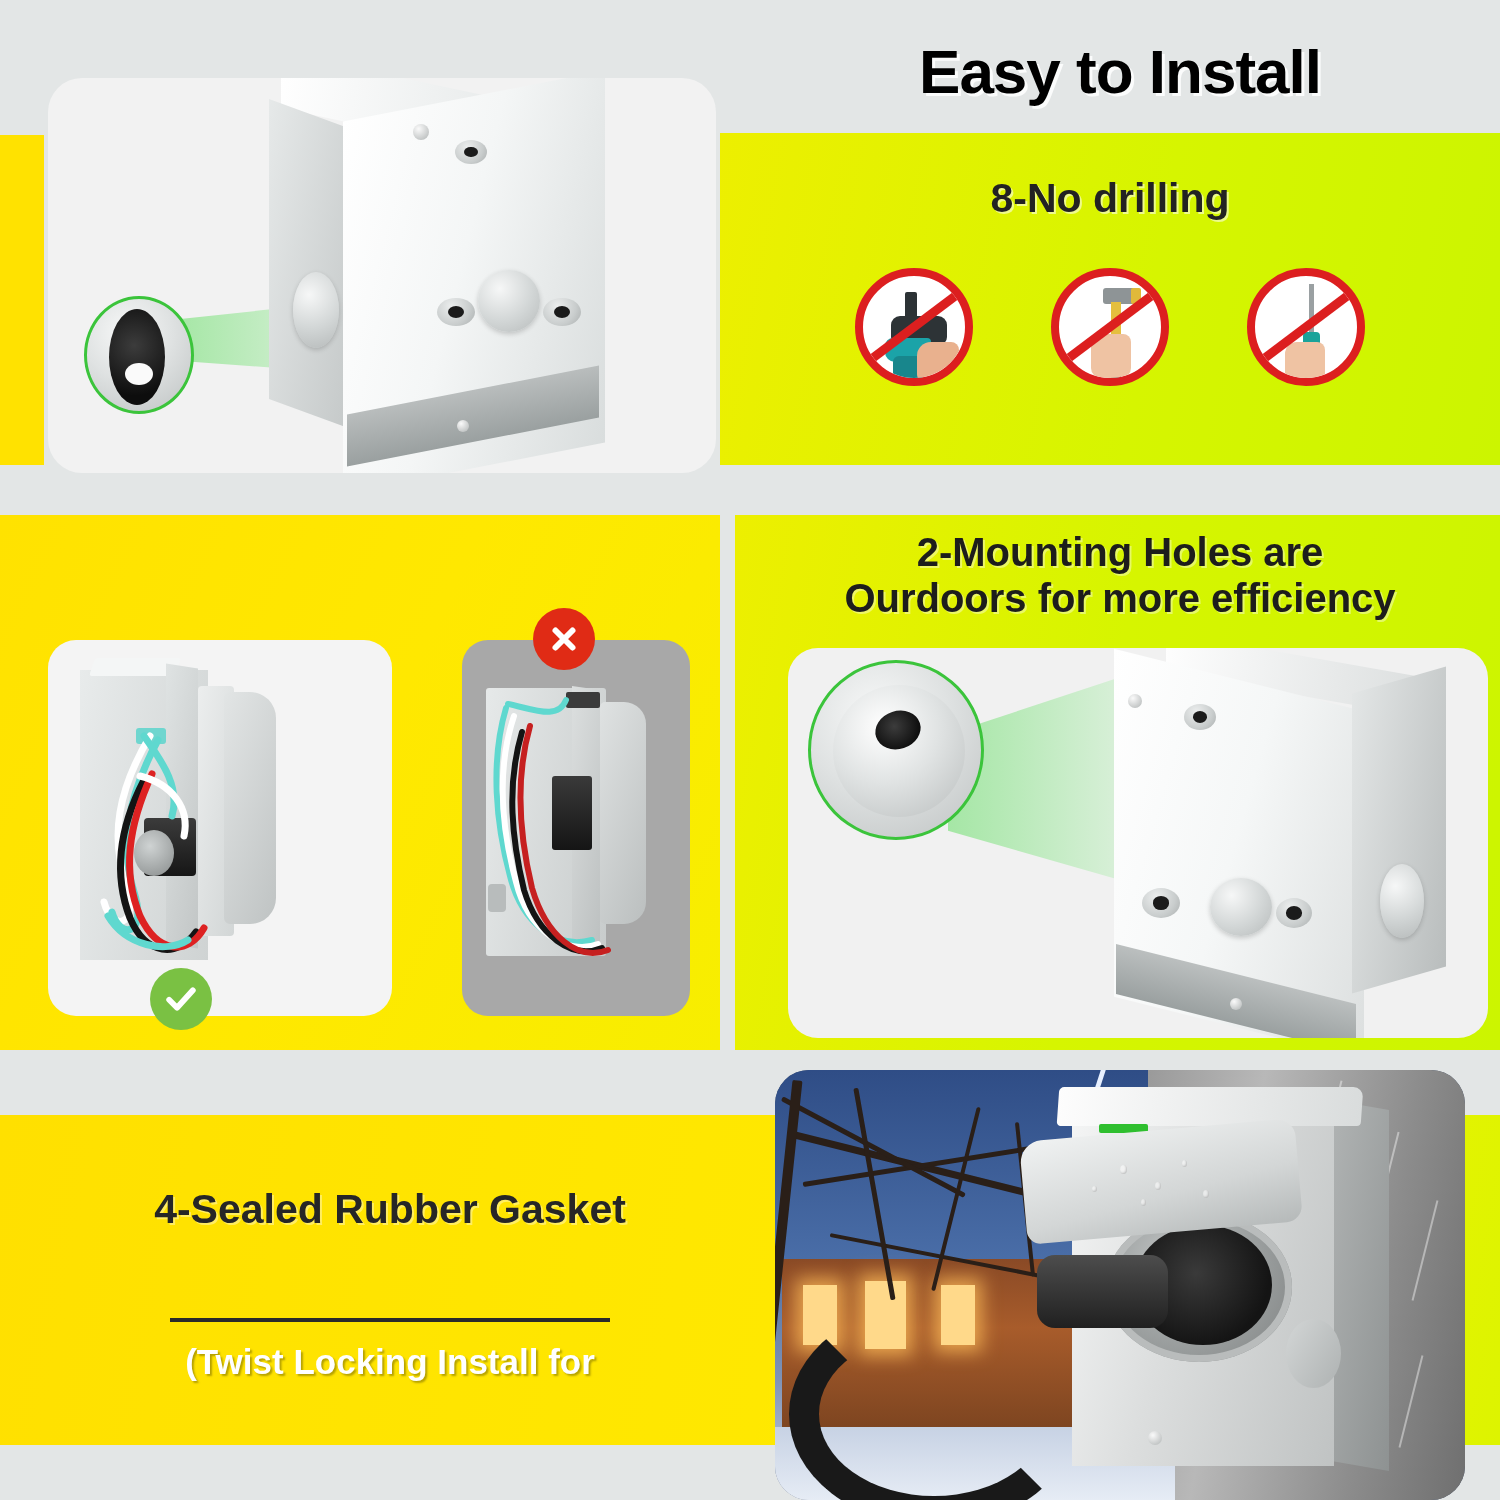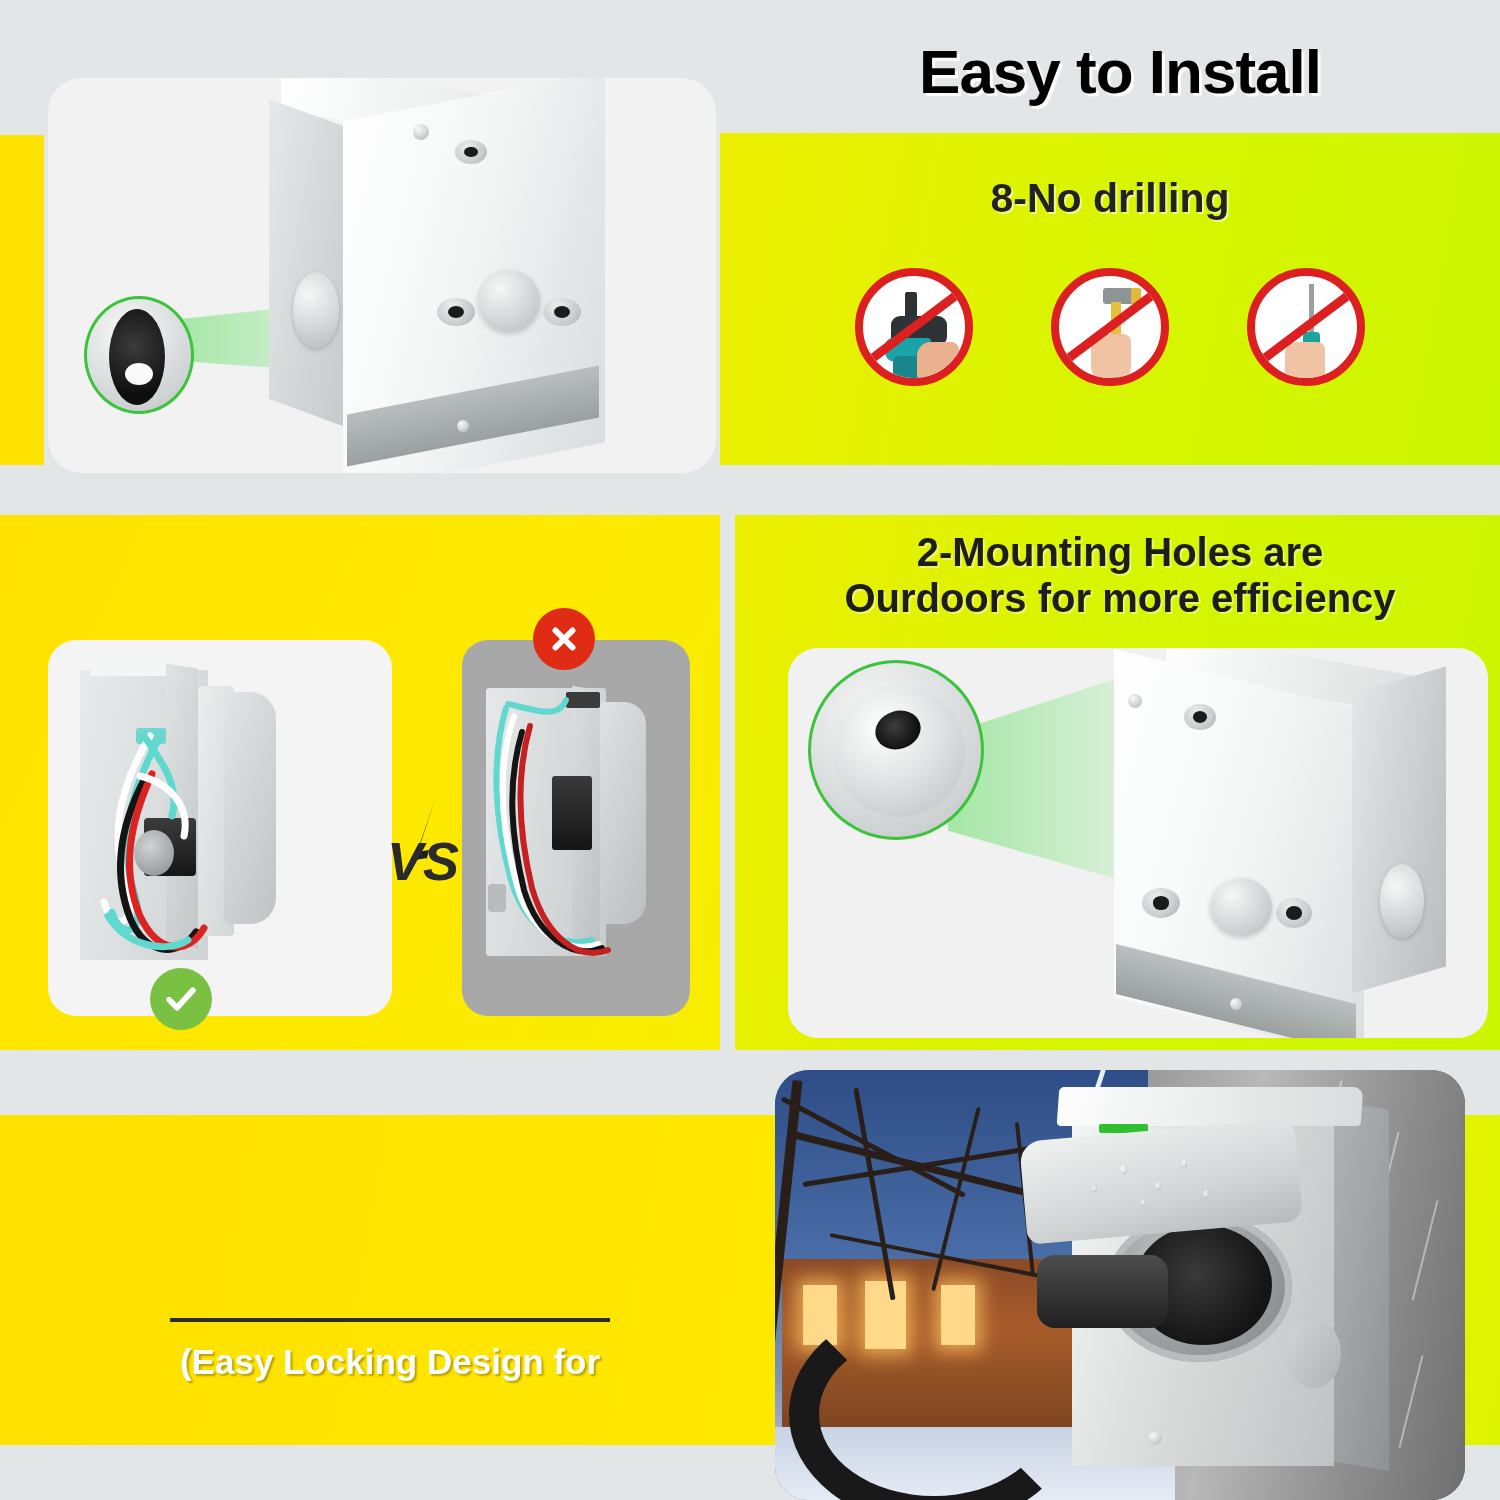--- a/index.html
+++ b/index.html
@@ -297,26 +297,20 @@
   </div>
 
   <div class="abs" id="badge-x">
     <div class="badge-circle badge-x">
       <svg width="34" height="34" viewBox="0 0 24 24" aria-hidden="true">
         <path d="M6 6 L18 18 M18 6 L6 18" stroke="#ffffff" stroke-width="4.2" stroke-linecap="round"></path>
       </svg>
     </div>
   </div>
 
-  <div class="abs" id="badge-vs">
-    <svg width="84" height="120" viewBox="0 0 84 120" aria-hidden="true">
-      <path d="M52 0 L34 52 L46 50 L28 120 L44 58 L32 60 Z" fill="#1d1d1b"></path>
-      <text x="40" y="80" font-family="Liberation Sans, sans-serif" font-size="54" font-weight="bold" font-style="italic" fill="#2a2a2a" text-anchor="middle">VS</text>
-    </svg>
-  </div>
   <div class="abs" style="left:0;top:0;width:0;height:0;overflow:hidden;">
     
   </div>
 
   <div class="abs" id="panel-mid-right"></div>
 
   <div class="abs" id="label-mounting">
     <div class="t">2-Mounting Holes are</div>
     <div class="t">Ourdoors for more efficiency</div>
   </div>
@@ -350,26 +344,27 @@
         <div class="abs" style="left:22px;top:22px;width:132px;height:132px;border-radius:50%;
                     background:radial-gradient(circle at 38% 32%, #ffffff 0%, #e0e3e3 46%, #b9bdbd 100%);"></div>
         <div class="mag-hole" style="left:64px;top:48px;width:46px;height:38px;transform:rotate(-18deg);"></div>
       </div>
     </div>
   </div>
 
   <div class="abs" id="panel-bottom"></div>
 
   <div class="abs" id="label-gasket">
+    <div class="t1">4-Sealed Rubber Gasket</div>
   </div>
 
   <div class="abs" id="gasket-rule"></div>
 
   <div class="abs" id="label-gasket-sub">
-    <div class="t2">(Easy Locking Design for</div>
+    <div class="t2">(Twist Locking Install for</div>
   </div>
 
   <div class="abs" id="card-outdoor">
     <div class="abs" style="inset:0;">
       <div class="sky"></div>
       <div class="wallmetal"></div>
 
       <div class="bolt" style="left:46%;top:0;width:5px;height:54px;transform:skewX(-18deg);"></div>
       <div class="bolt" style="left:48%;top:42px;width:4px;height:44px;transform:skewX(22deg);"></div>
 

